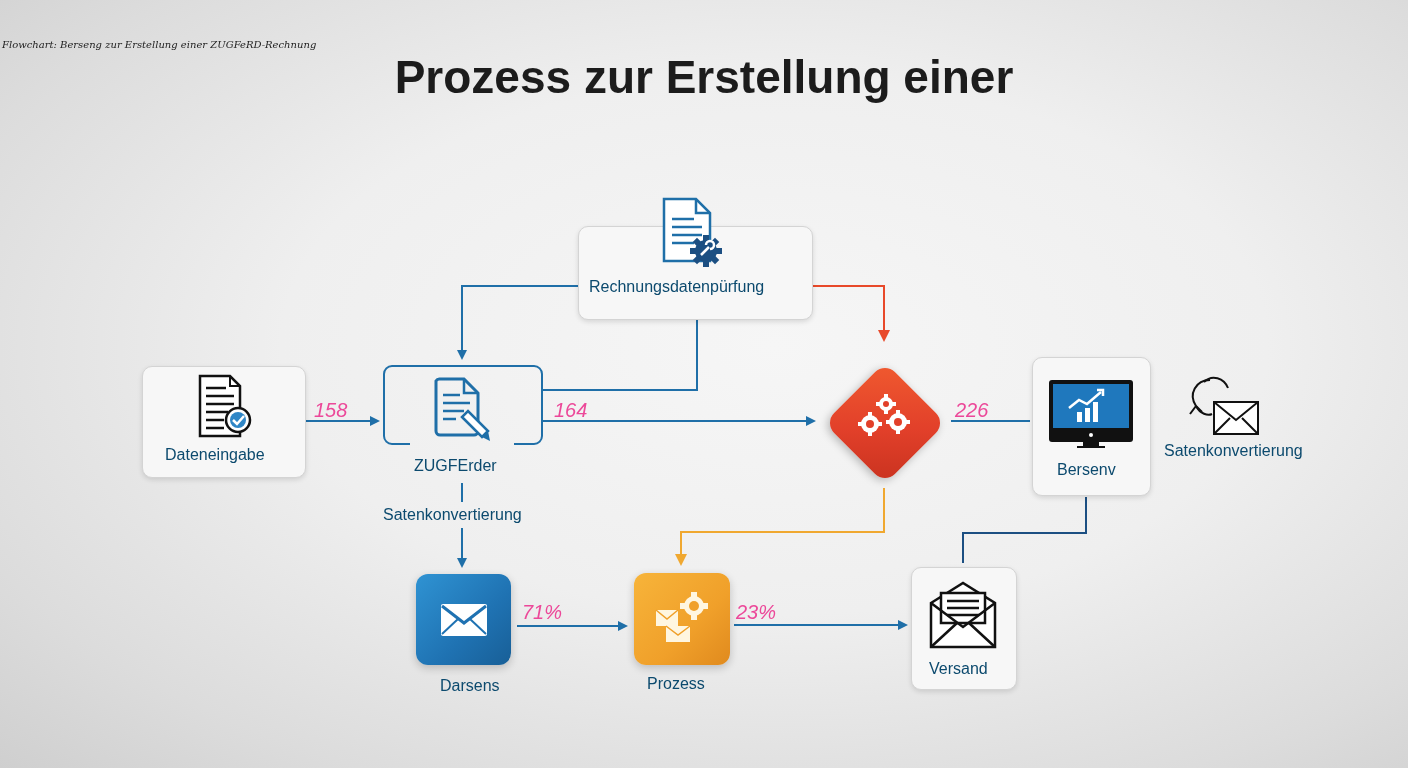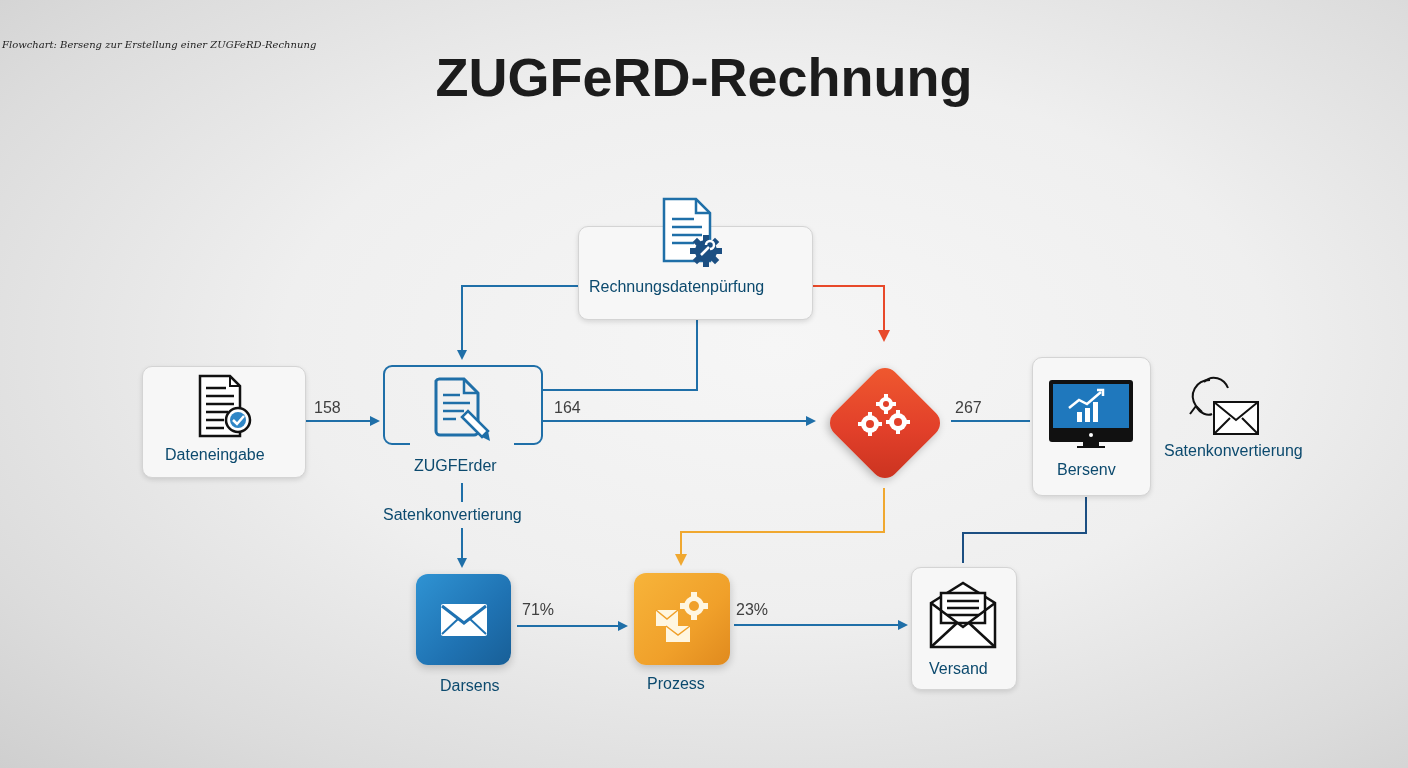--- a/index.html
+++ b/index.html
@@ -17,33 +17,33 @@
     font-weight:bold; color:#1c1c1c; line-height:58px;
   }
   .title .l1 { font-size:46px; display:block; }
   .title .l2 { font-size:54px; display:block; }
   svg.wires { position:absolute; left:0; top:0; }
   .card {
     position:absolute; background:#f7f7f7; border:1.5px solid #d4d4d4; border-radius:10px;
     box-shadow: 0 2px 5px rgba(0,0,0,0.12);
   }
   .lbl { position:absolute; font-size:16px; color:#0c4a6e; white-space:nowrap; }
-  .num { position:absolute; font-size:16px; color:#404040; }
+  .num { position:absolute; font-size:20px; color:#ec4899;font-style:italic; }
   .icon { position:absolute; }
   .tile {
     position:absolute; border-radius:12px; box-shadow:0 3px 8px rgba(0,0,0,0.2);
   }
 </style>
 </head>
 <body>
 
 <div class="caption">Flowchart: Berseng zur Erstellung einer ZUGFeRD-Rechnung</div>
 
 <div class="title">
-  <span class="l2">ZUGFeRD-Rechnung</span>
+  <span class="l1">Prozess zur Erstellung einer</span>
 </div>
 
 <svg class="wires" width="1408" height="768">
   <defs>
     <marker id="ab" markerWidth="10" markerHeight="10" refX="8" refY="5" orient="auto" markerUnits="userSpaceOnUse">
       <path d="M0,0 L10,5 L0,10 z" fill="#1f6fa8"></path>
     </marker>
     <marker id="ar" markerWidth="12" markerHeight="12" refX="10" refY="6" orient="auto" markerUnits="userSpaceOnUse">
       <path d="M0,0 L12,6 L0,12 z" fill="#e8492a"></path>
     </marker>
@@ -161,21 +161,21 @@
       <rect x="30" y="26" width="4" height="4"></rect>
       <rect x="50" y="26" width="4" height="4"></rect>
   </g>
   <g fill="#e2402a">
       <circle cx="30" cy="10" r="3"></circle>
       <circle cx="14" cy="30" r="4"></circle>
       <circle cx="42" cy="28" r="4"></circle>
     </g>
 </svg>
 
-<div class="num" style="left:955px;top:399px;">267</div>
+<div class="num" style="left:955px;top:399px;">226</div>
 
 <div class="card" style="left:1032px;top:357px;width:117px;height:137px;"></div>
 <svg class="icon" style="left:1047px;top:378px;" width="88" height="70" viewBox="0 0 88 70">
   <rect x="2" y="2" width="84" height="62" rx="3" fill="#111"></rect>
   <rect x="6" y="6" width="76" height="44" fill="#1f78bd"></rect>
   <circle cx="44" cy="57" r="2" fill="#fff"></circle>
   <rect x="36" y="64" width="16" height="4" fill="#111"></rect>
   <rect x="30" y="68" width="28" height="2" fill="#111"></rect>
   <g fill="#fff">
       <rect x="30" y="34" width="5" height="10"></rect>

